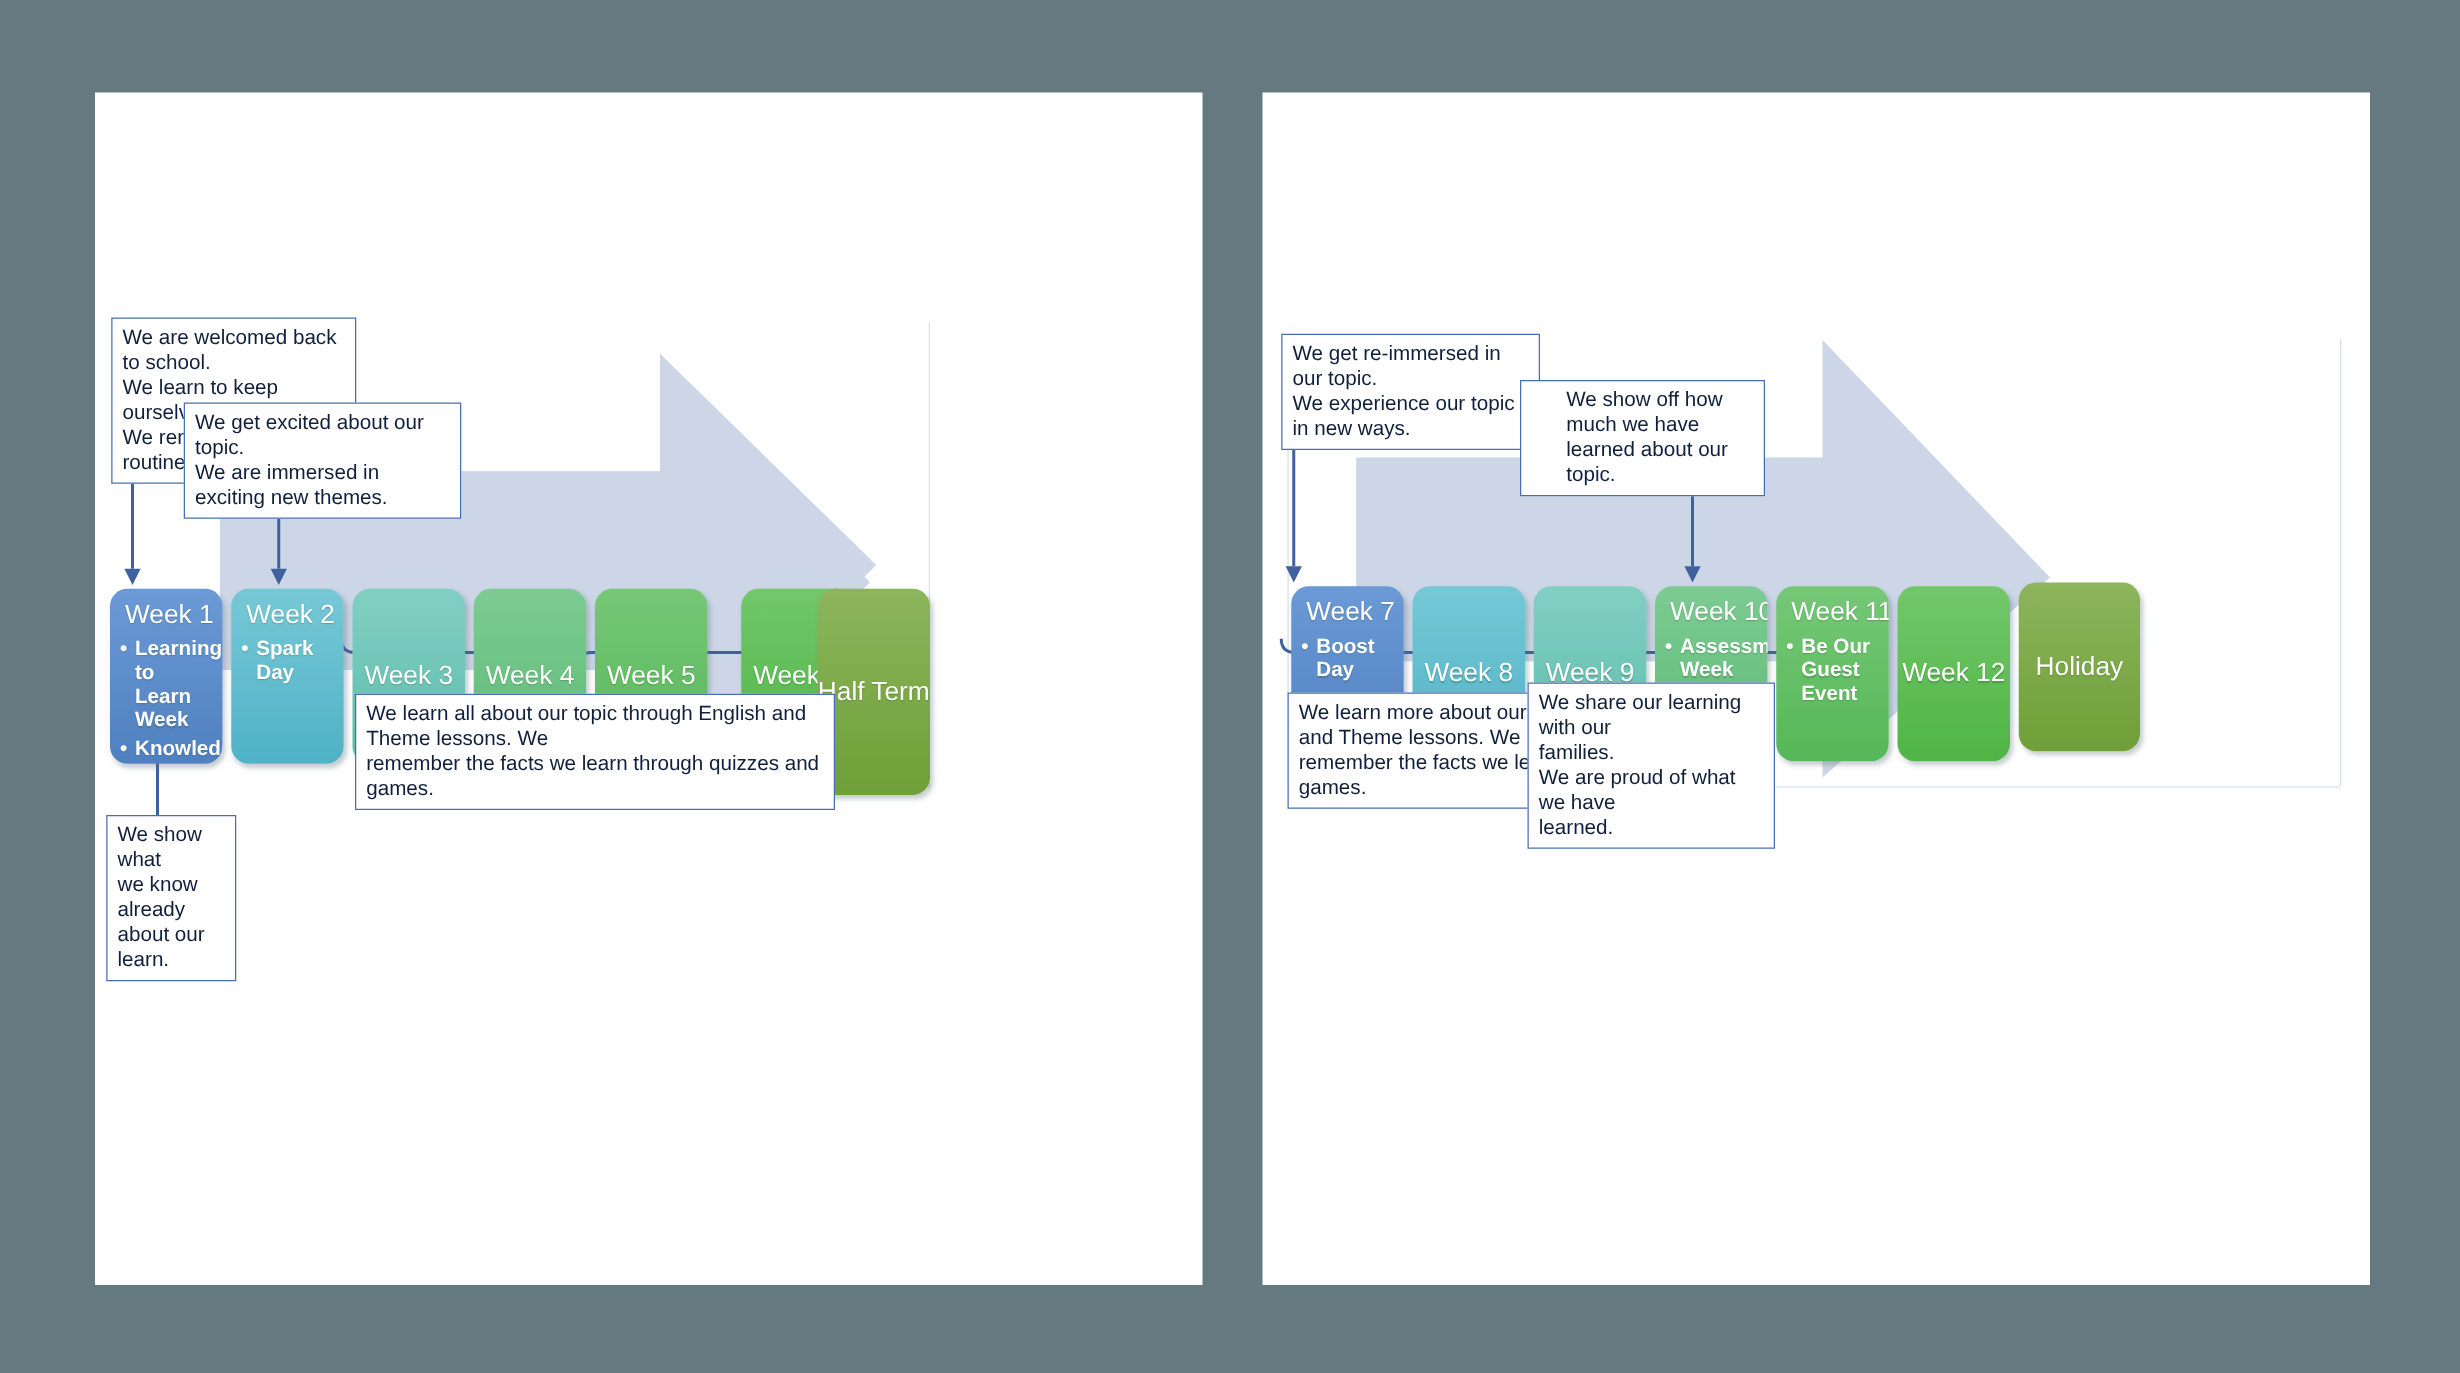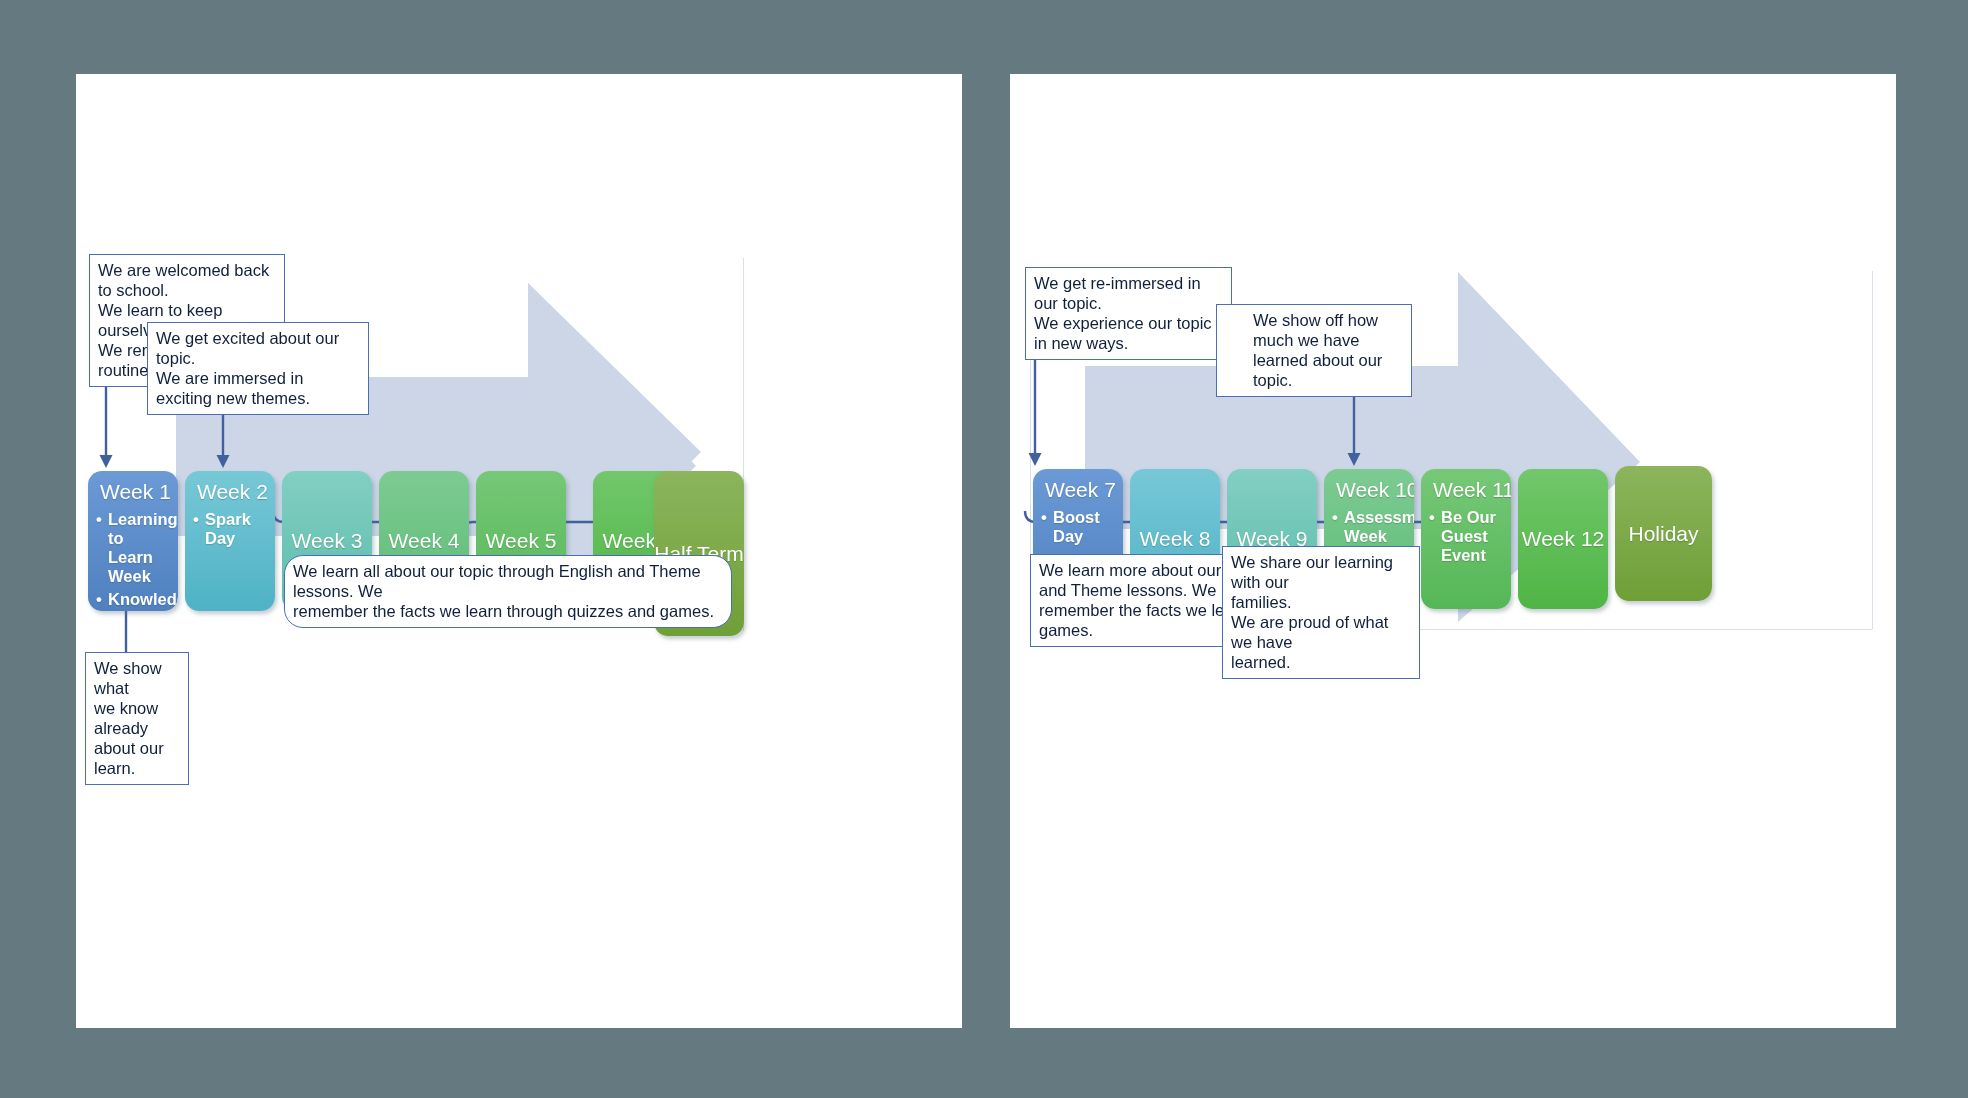--- a/index.html
+++ b/index.html
@@ -197,21 +197,21 @@
       <p>We get excited about our topic.</p>
       <p>We are immersed in exciting new themes.</p>
     </div>
 
     <div class="callout" style="left:9px; top:578px; width:104px;">
       <p>We show what</p>
       <p>we know already</p>
       <p>about our learn.</p>
     </div>
 
-    <div class="callout" style="left:208px; top:481px; width:448px;border-radius:19px;">
+    <div class="callout" style="left:208px; top:481px; width:384px;">
       <p>We learn all about our topic through English and Theme lessons. We</p>
       <p>remember the facts we learn through quizzes and games.</p>
     </div>
 
   </div>
 
   <div class="slide" id="slide-right">
 
     <div class="guide guide-v" style="left:20px; top:197px; height:358px;"></div>
     <div class="guide guide-v" style="left:862px; top:197px; height:358px;"></div>

